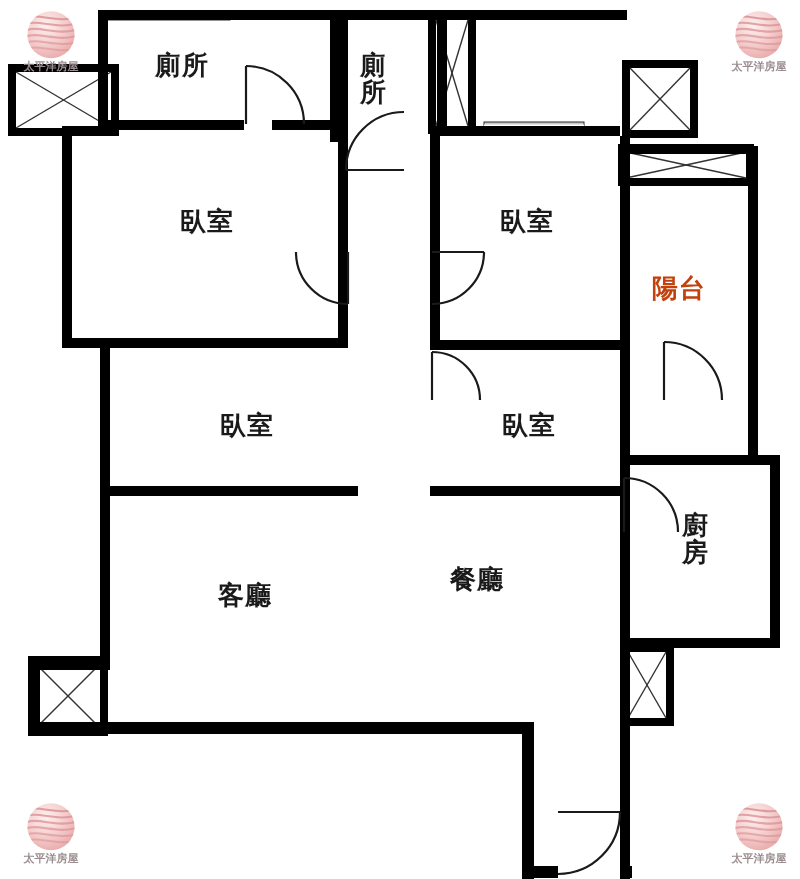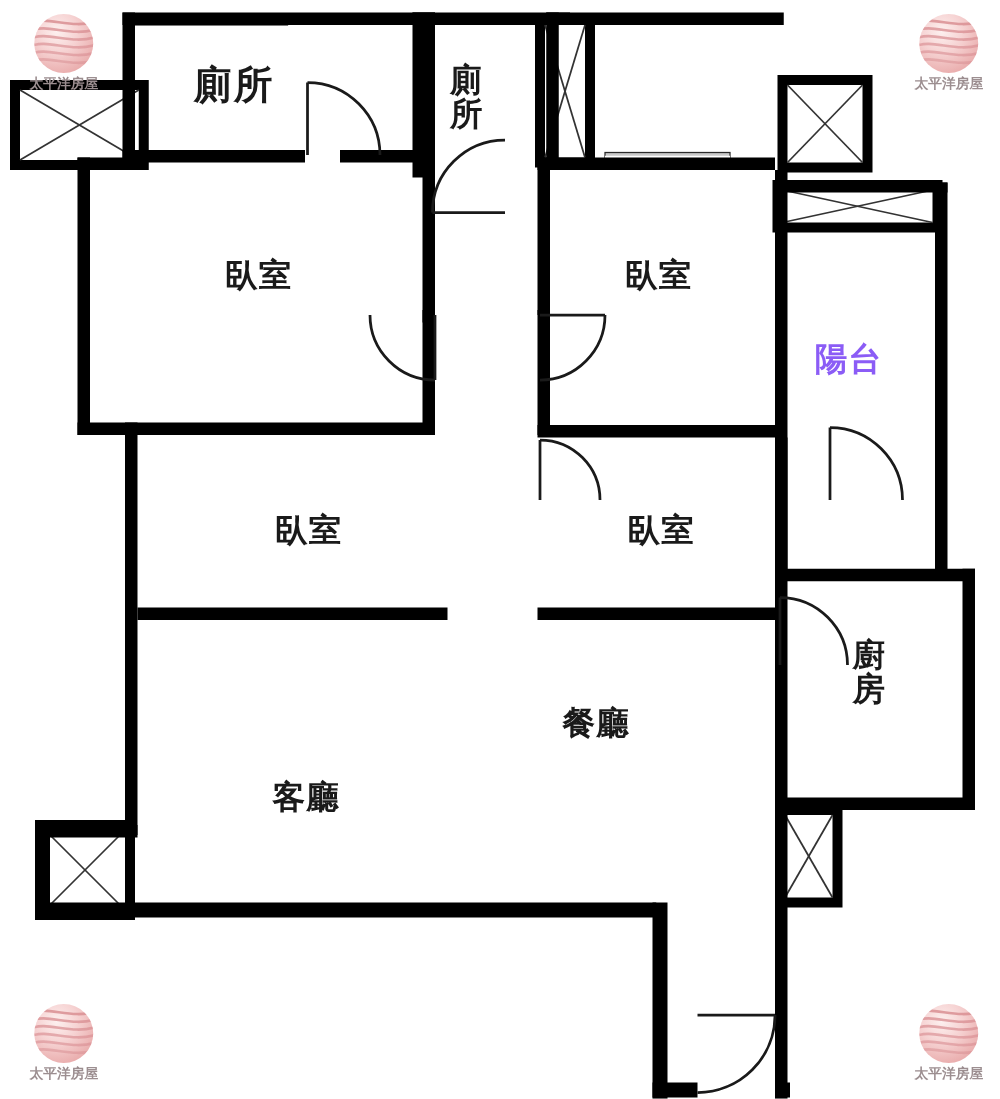--- a/index.html
+++ b/index.html
@@ -193,31 +193,31 @@
         </g>
         <g>
           <line x1="558" y1="812" x2="620" y2="812" stroke="#1a1a1a" stroke-width="2.2"></line>
           <path d="M 620 812 A 62 62 0 0 1 558 874" fill="none" stroke="#1a1a1a" stroke-width="2.2"></path>
           <line x1="558" y1="874" x2="558" y2="812" stroke="#1a1a1a" stroke-width="1.2" opacity="0"></line>
         </g>
       </g>
   </svg>
 
   <div id="labels-layer">
-      <div class="room-label" style="left: 155px; top: 52px; font-size: 31px; color: rgb(26, 26, 26);">廁所</div>
+      <div class="room-label" style="left: 155px; top: 52px; font-size: 26px; color: rgb(26, 26, 26);">廁所</div>
       <div class="room-label" style="left: 360px; top: 52px; font-size: 26px; color: rgb(26, 26, 26);">廁
 所</div>
       <div class="room-label" style="left: 180px; top: 208px; font-size: 26px; color: rgb(26, 26, 26);">臥室</div>
       <div class="room-label" style="left: 500px; top: 208px; font-size: 26px; color: rgb(26, 26, 26);">臥室</div>
-      <div class="room-label" style="left: 652px; top: 275px; font-size: 26px; color: #8b5cf6;">陽台</div>
+      <div class="room-label" style="left: 652px; top: 275px; font-size: 26px; color: #c2410c;">陽台</div>
       <div class="room-label" style="left: 220px; top: 412px; font-size: 26px; color: rgb(26, 26, 26);">臥室</div>
       <div class="room-label" style="left: 502px; top: 412px; font-size: 26px; color: rgb(26, 26, 26);">臥室</div>
       <div class="room-label" style="left: 682px; top: 512px; font-size: 26px; color: rgb(26, 26, 26);">廚
 房</div>
-      <div class="room-label" style="left: 218px; top: 582px; font-size: 26px; color: rgb(26, 26, 26); margin-top: 43px;">客廳</div>
+      <div class="room-label" style="left: 218px; top: 582px; font-size: 26px; color: rgb(26, 26, 26);">客廳</div>
       <div class="room-label" style="left: 450px; top: 566px; font-size: 26px; color: rgb(26, 26, 26);">餐廳</div>
     </div>
   <div id="watermark-layer">
       <div class="watermark" style="left: 8px; top: 3px;">
         <svg class="wm-logo" viewBox="0 0 100 100" width="62" height="62" style="margin-left:12px;margin-top:2px;">
           <defs>
             <radialGradient id="wmg0" cx="38%" cy="30%" r="78%">
               <stop offset="0%" stop-color="#fdf0ef"></stop>
               <stop offset="45%" stop-color="#f6d3d3"></stop>
               <stop offset="100%" stop-color="#e8a8a8"></stop>

